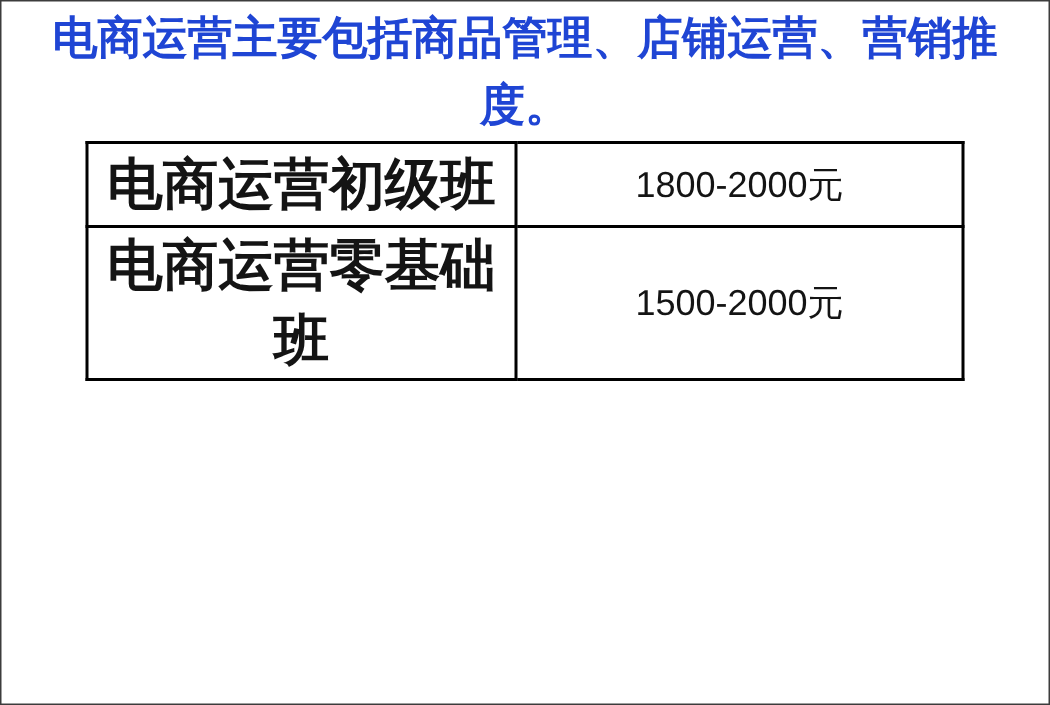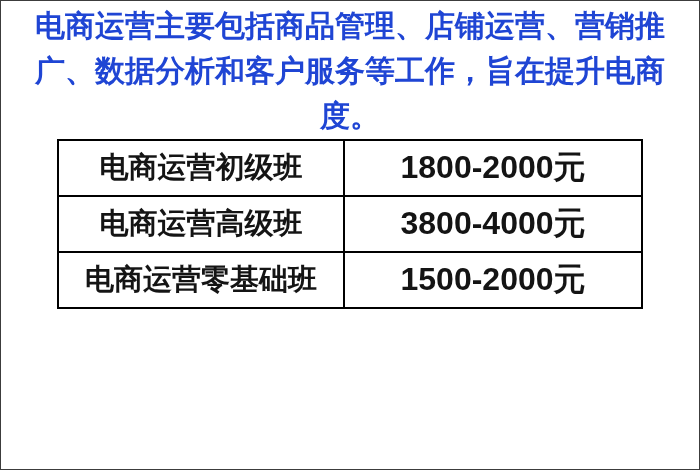--- a/index.html
+++ b/index.html
@@ -45,47 +45,42 @@
     height: 54px;
     text-align: center;
     vertical-align: middle;
     padding: 0;
     color: #141414;
     background: #ffffff;
   }
   td.course-cell {
     width: 284px;
     font-weight: bold;
-    font-size: 29px;
+    font-size: 37px;
   }
   td.price-cell {
     width: 296px;
-    font-weight: bold;
-    font-size: 32px;
+    font-weight: normal;
+    font-size: 24px;
   }
 </style>
 </head>
 <body>
 
 <div class="frame"></div>
 
 <div class="intro">
   <span class="line">电商运营主要包括商品管理、店铺运营、营销推</span>
-  <span class="line">广、数据分析和客户服务等工作，旨在提升电商</span>
   <span class="line">度。</span>
 </div>
 
 <table class="price-table">
   <tbody>
     <tr>
       <td class="course-cell">电商运营初级班</td>
       <td class="price-cell">1800-2000元</td>
     </tr>
     <tr>
-      <td class="course-cell">电商运营高级班</td>
-      <td class="price-cell">3800-4000元</td>
-    </tr>
-    <tr>
       <td class="course-cell">电商运营零基础班</td>
       <td class="price-cell">1500-2000元</td>
     </tr>
   </tbody>
 </table>
 
 </body></html>

